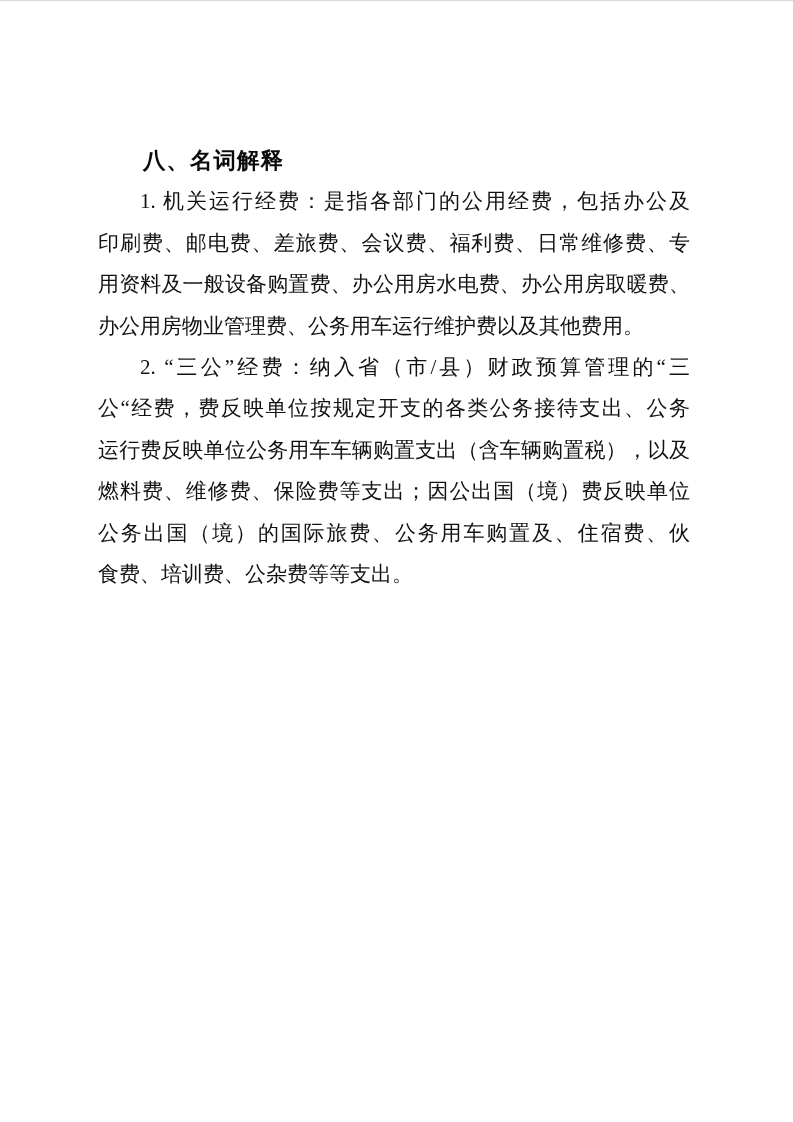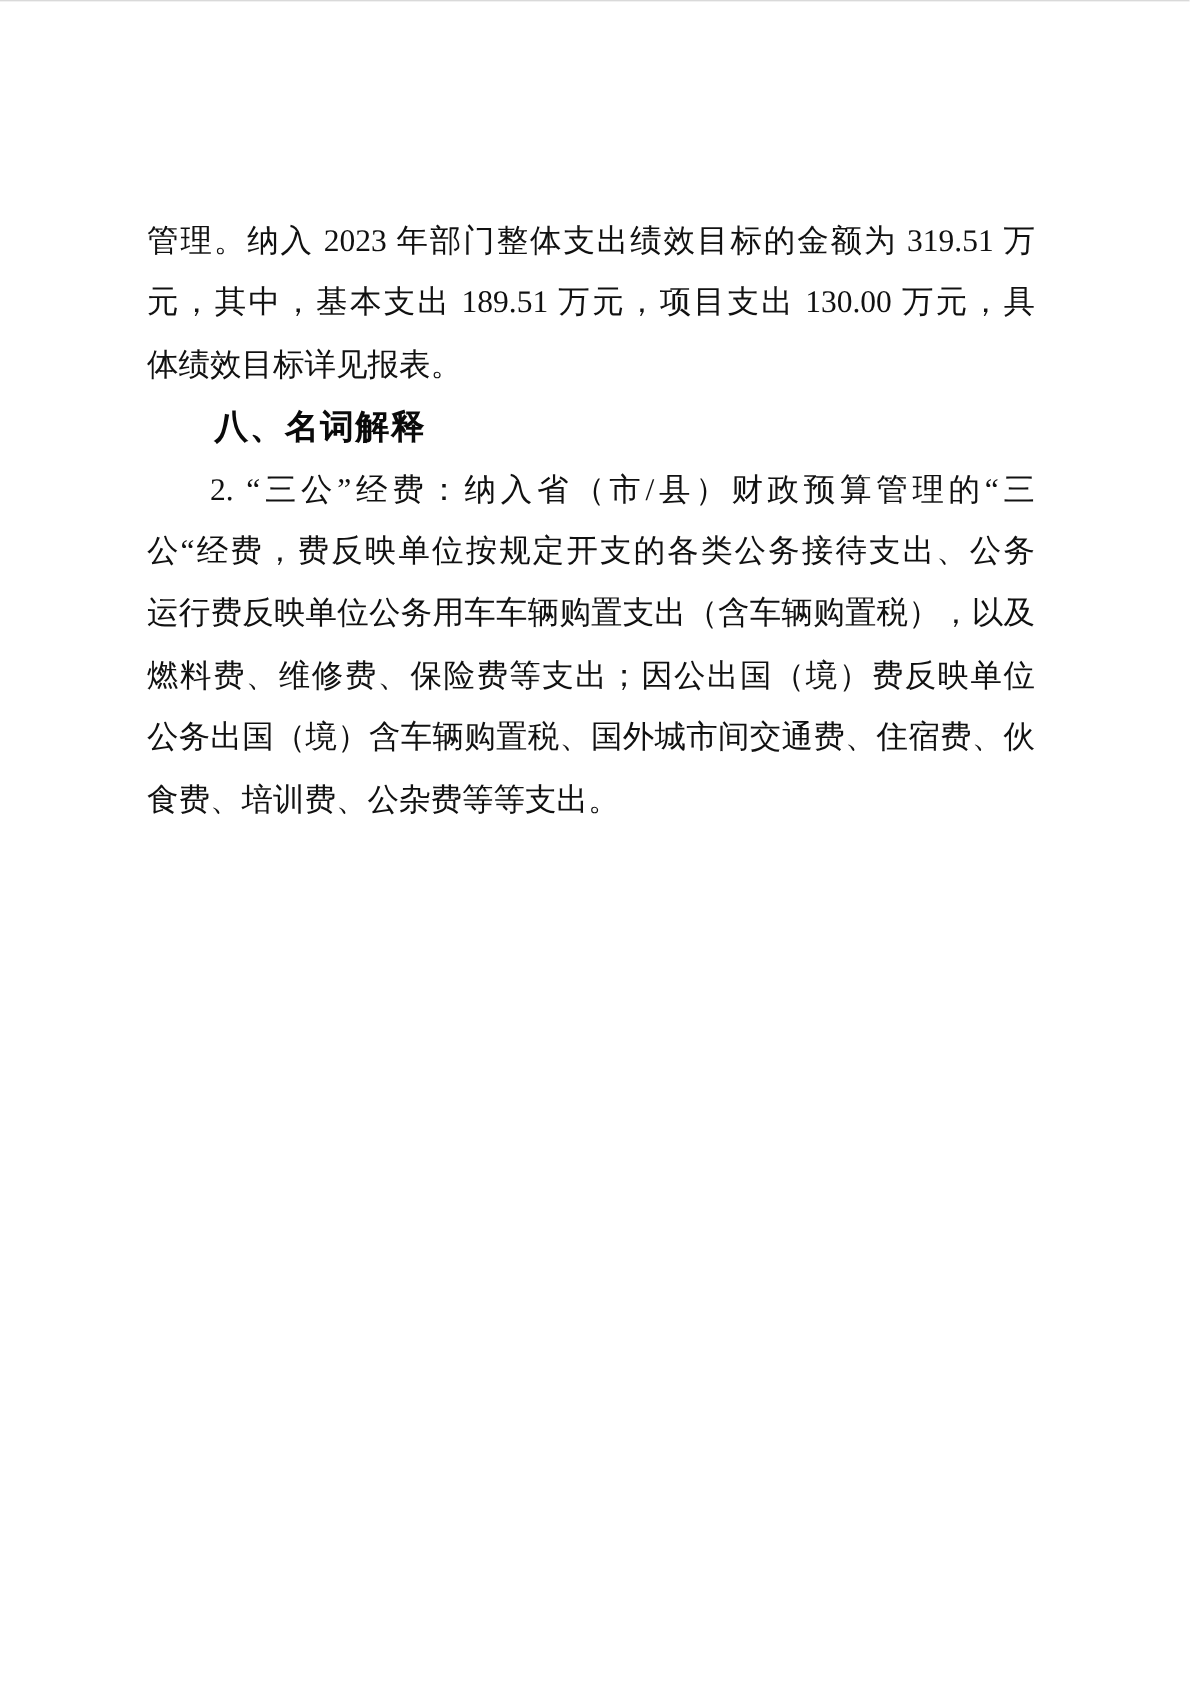--- a/index.html
+++ b/index.html
@@ -60,30 +60,31 @@
     font-size: 22.5px;
     color: #0a0a0a;
     letter-spacing: 1px;
   }
 </style>
 </head>
 <body>
 
 <div class="page">
   <div class="text-block">
-      <div class="para body">
-        <div class="line">管理。纳入 2023 年部门整体支出绩效目标的金额为 319.51 万</div>
-        <div class="line">元，其中，基本支出 189.51 万元，项目支出 130.00 万元，具</div>
-        <div class="line last">体绩效目标详见报表。</div>
-      </div>
       <div class="para heading">
         <div class="line last indent">八、名词解释</div>
+      </div>
+      <div class="para body">
+        <div class="line indent">1. 机关运行经费：是指各部门的公用经费，包括办公及</div>
+        <div class="line">印刷费、邮电费、差旅费、会议费、福利费、日常维修费、专</div>
+        <div class="line">用资料及一般设备购置费、办公用房水电费、办公用房取暖费、</div>
+        <div class="line last">办公用房物业管理费、公务用车运行维护费以及其他费用。</div>
       </div>
       <div class="para body">
         <div class="line indent">2. “三公”经费：纳入省（市/县）财政预算管理的“三</div>
         <div class="line">公“经费，费反映单位按规定开支的各类公务接待支出、公务</div>
         <div class="line">运行费反映单位公务用车车辆购置支出（含车辆购置税），以及</div>
         <div class="line">燃料费、维修费、保险费等支出；因公出国（境）费反映单位</div>
-        <div class="line">公务出国（境）含车辆购置税、国外城市间交通费、住宿费、伙</div>
+        <div class="line">公务出国（境）的国际旅费、公务用车购置及、住宿费、伙</div>
         <div class="line last">食费、培训费、公杂费等等支出。</div>
       </div>
     </div>
 </div>
 
 </body></html>

